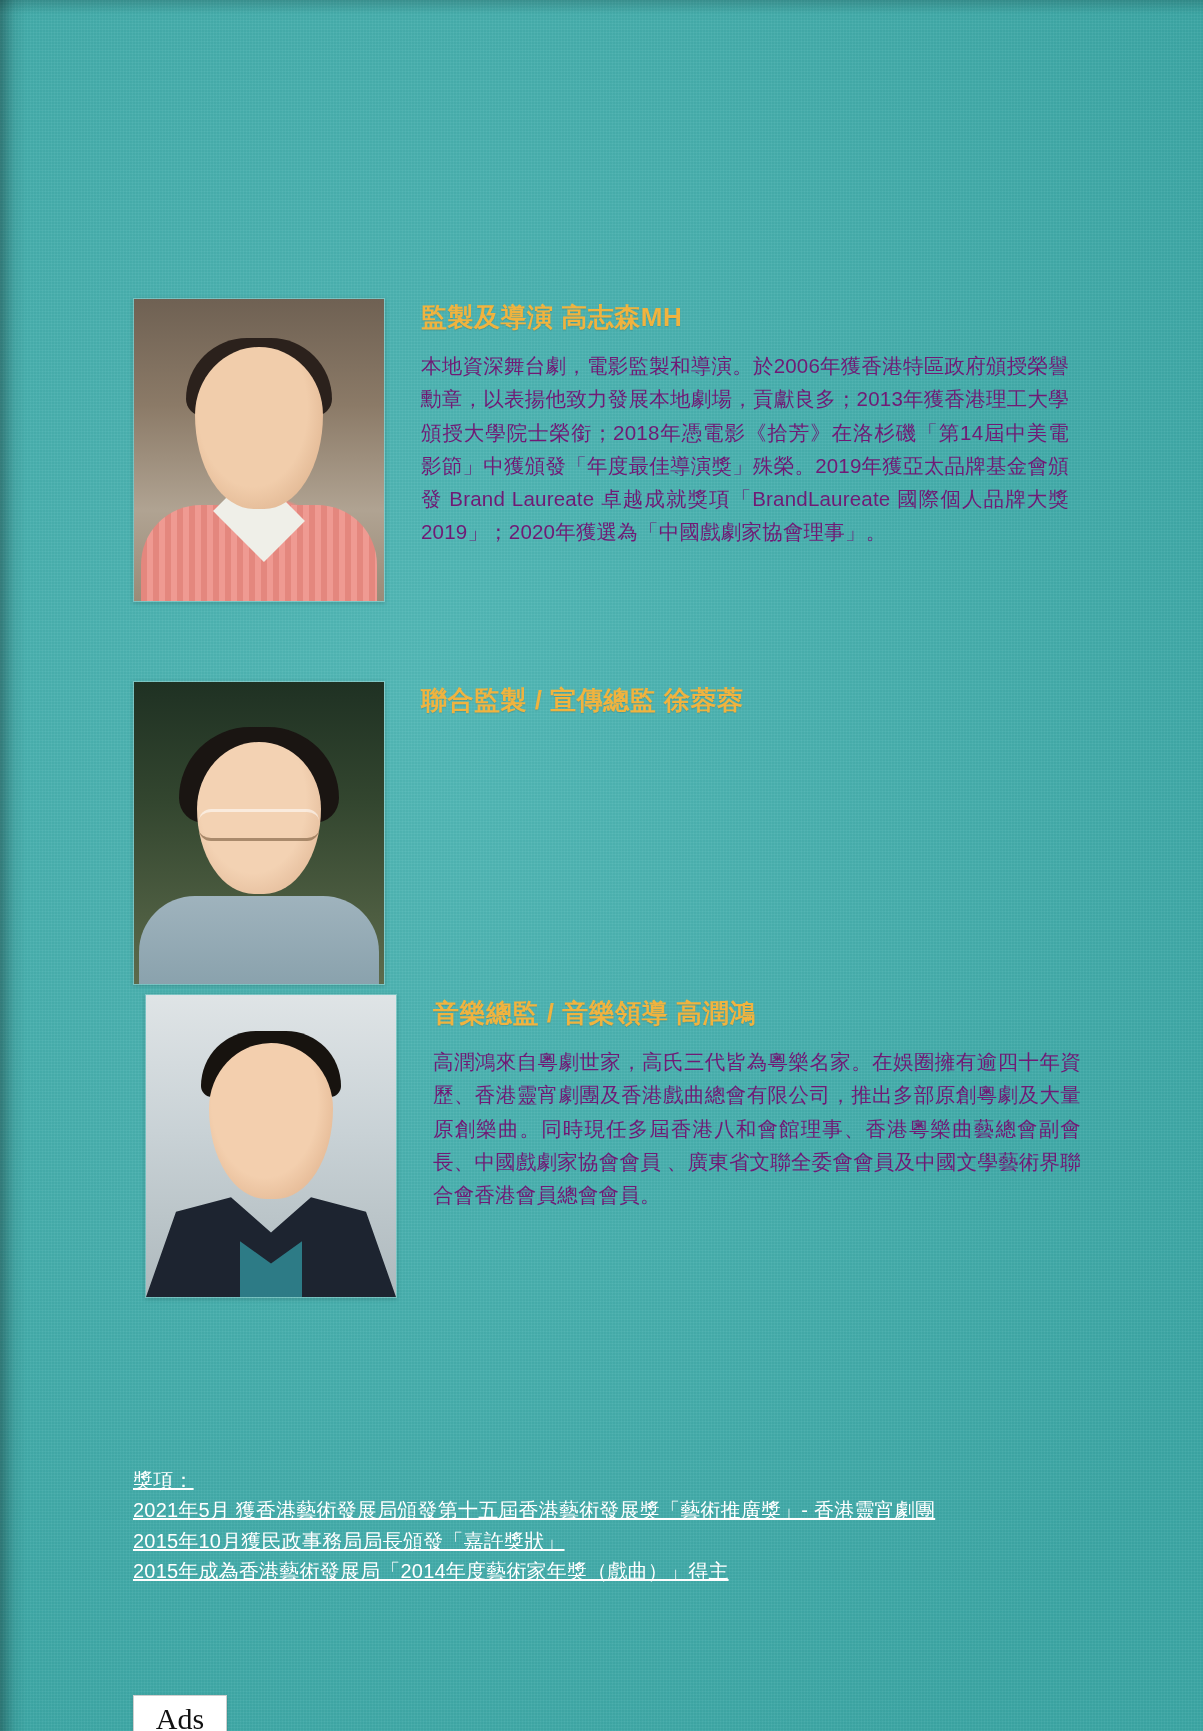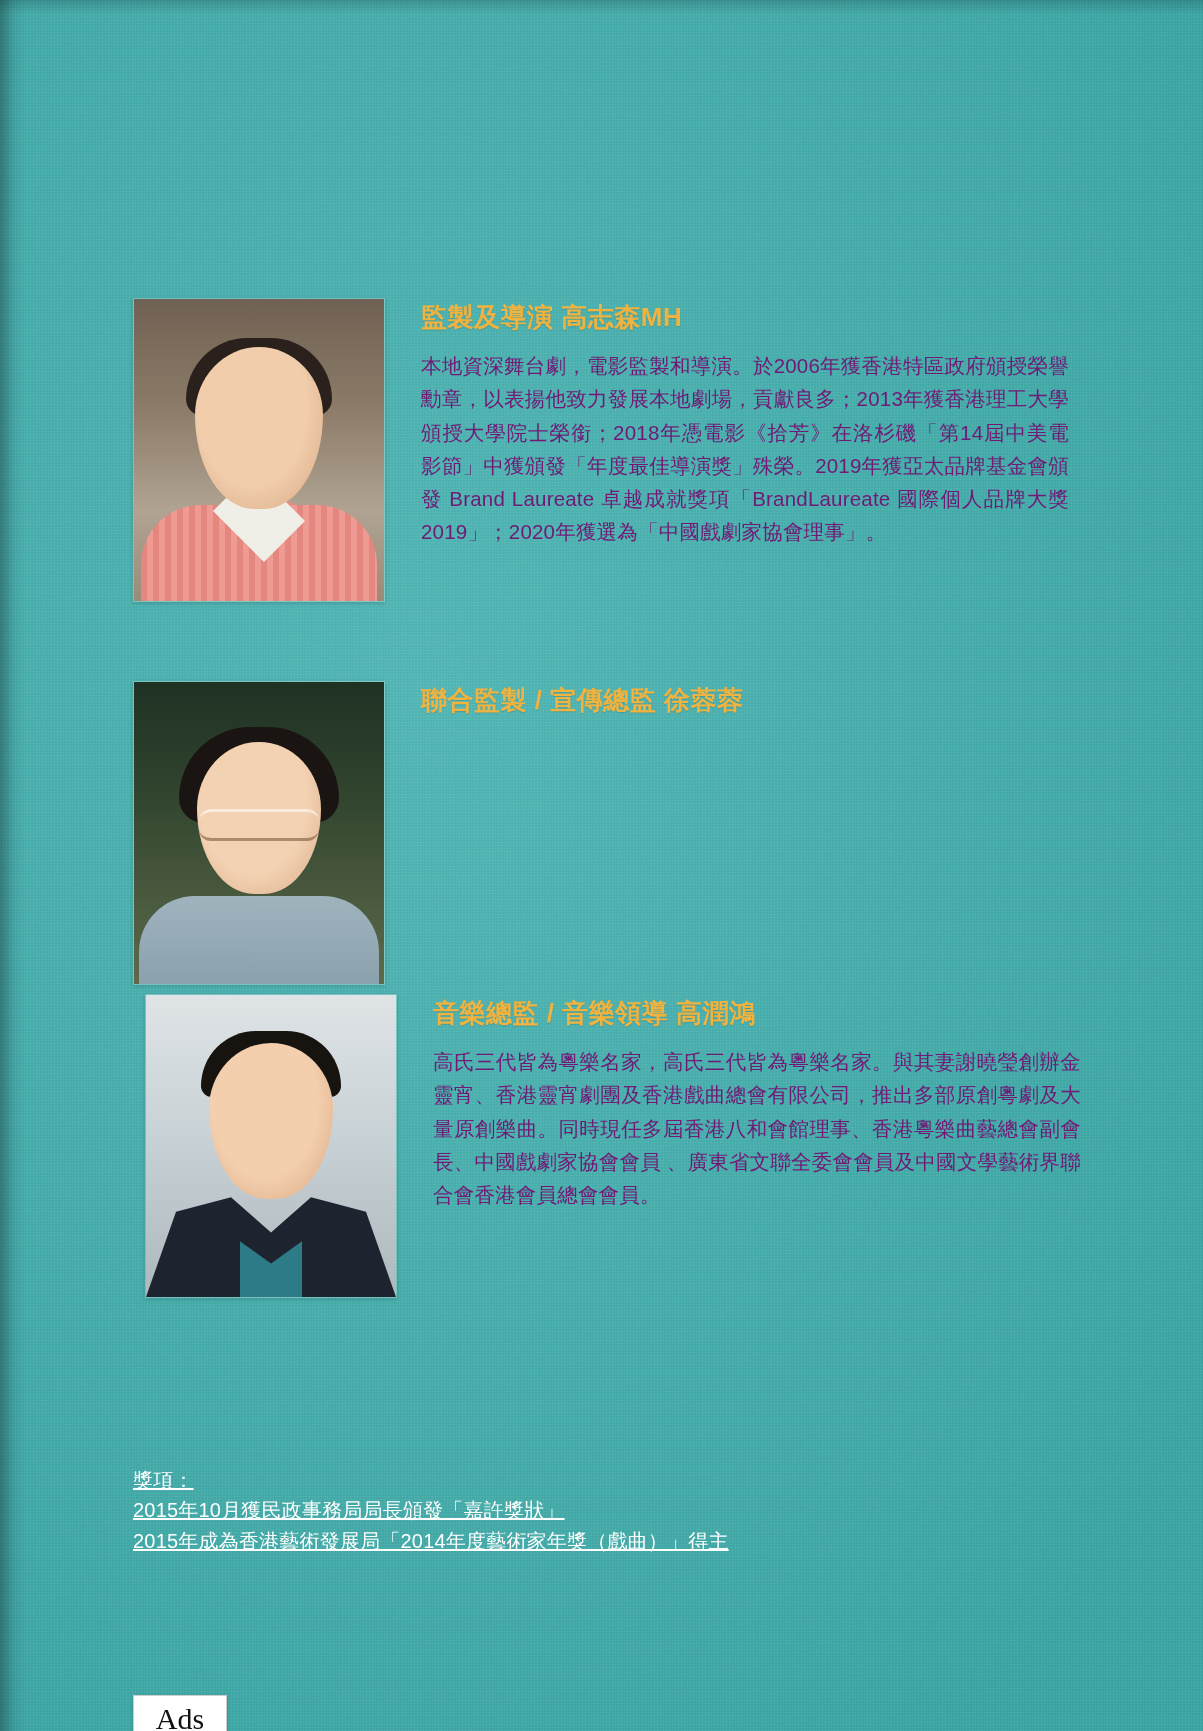--- a/index.html
+++ b/index.html
@@ -281,26 +281,27 @@
     <div class="portrait">
       <div class="ph ph3">
         <div class="jacket"></div>
         <div class="tee"></div>
         <div class="hair"></div>
         <div class="face"></div>
       </div>
     </div>
     <div class="bio-text">
       <h2 class="bio-title">音樂總監 / 音樂領導   高潤鴻</h2>
-      <p class="bio-body">高氏三代皆為粵樂名家，高氏三代皆為粵樂名家。與其妻謝曉瑩創辦金靈宵、香港靈宵劇團及香港戲曲總會有限公司，推出多部原創粵劇及大量原創樂曲。同時現任多屆香港八和會館理事、香港粵樂曲藝總會副會長、中國戲劇家協會會員 、廣東省文聯全委會會員及中國文學藝術界聯合會香港會員總會會員。</p>
+      <p class="bio-body">高潤鴻來自粵劇世家，高氏三代皆為粵樂名家。在娛圈擁有逾四十年資歷、香港靈宵劇團及香港戲曲總會有限公司，推出多部原創粵劇及大量原創樂曲。同時現任多屆香港八和會館理事、香港粵樂曲藝總會副會長、中國戲劇家協會會員 、廣東省文聯全委會會員及中國文學藝術界聯合會香港會員總會會員。</p>
     </div>
   </div>
 
   <div class="awards">
     <div class="aw-line">獎項：</div>
+    <div class="aw-line">2021年5月 獲香港藝術發展局頒發第十五屆香港藝術發展獎「藝術推廣獎」- 香港靈宵劇團</div>
     <div class="aw-line">2015年10月獲民政事務局局長頒發「嘉許獎狀」</div>
     <div class="aw-line">2015年成為香港藝術發展局「2014年度藝術家年獎（戲曲）」得主</div>
   </div>
 
   <div class="ads-box">
     <span>Ads</span>
   </div>
 
 </div>
 

